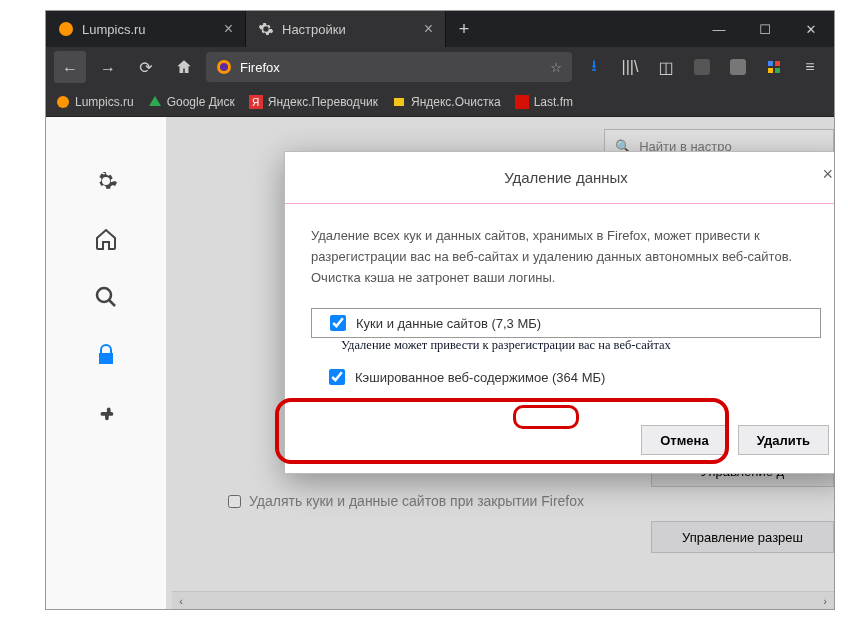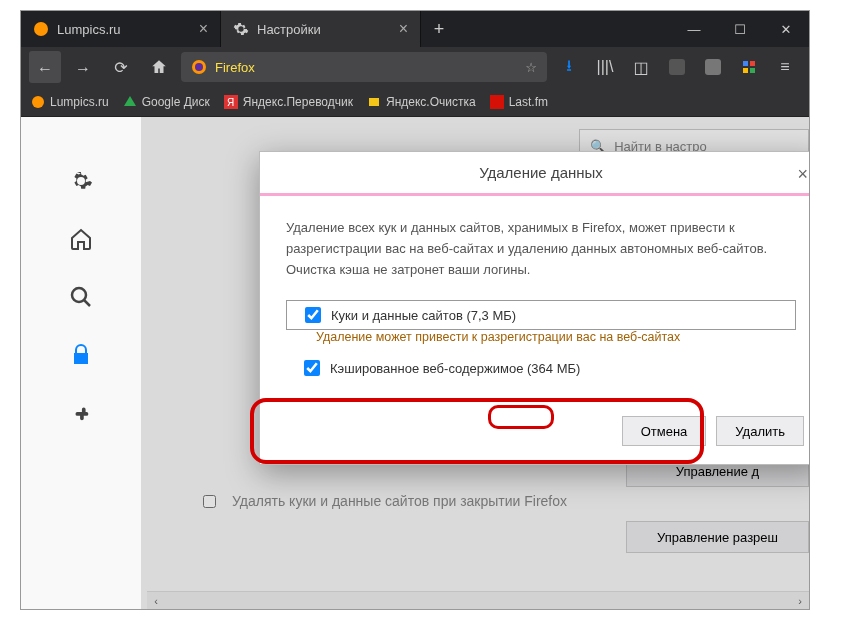--- a/index.html
+++ b/index.html
@@ -1,66 +1,66 @@
 <!DOCTYPE html>
 <html><head>
 <meta charset="utf-8">
 <style>
 * { box-sizing: border-box; margin: 0; padding: 0; font-family: "Segoe UI", Arial, sans-serif; }
 body { width: 848px; height: 619px; background: #fff; overflow: hidden; position: relative; }
-.outer { position: absolute; top: 10px; left: 20px; width: 790px; height: 600px; border: 1px solid #999; background: #323234; overflow: hidden; }
+.outer { position: absolute; top: 10px; left: 45px; width: 790px; height: 600px; border: 1px solid #999; background: #323234; overflow: hidden; }
 .tabbar { height: 36px; display: flex; align-items: stretch; background: #202124; }
 .tab { display: flex; align-items: center; gap: 8px; padding: 0 12px; color: #ccc; font-size: 13px; border-right: 1px solid #111; min-width: 200px; position: relative; }
 .tab.active { background: #323234; }
 .tab .favicon { width: 16px; height: 16px; display: flex; align-items: center; justify-content: center; }
 .tab .label { flex: 1; white-space: nowrap; overflow: hidden; }
 .tab-close { color: #aaa; font-size: 16px; cursor: pointer; }
 .newtab { width: 36px; display: flex; align-items: center; justify-content: center; color: #ccc; font-size: 18px; }
 .winctrl { margin-left: auto; display: flex; align-items: center; }
 .winctrl span { width: 46px; text-align: center; color: #ccc; font-size: 13px; }
 .navbar { height: 40px; display: flex; align-items: center; gap: 6px; padding: 0 8px; background: #323234; }
 .navbtn { width: 32px; height: 32px; display: flex; align-items: center; justify-content: center; color: #ccc; cursor: pointer; font-size: 16px; border-radius: 3px; }
 .navbtn.hl { background: #4a4a4d; }
 .urlbar { flex: 1; height: 30px; background: #474749; border-radius: 4px; display: flex; align-items: center; padding: 0 10px; gap: 8px; color: #ccc; font-size: 13px; }
-.urlbar .fxlabel { color: #fde047; font-weight: 500; text-align: center; }
+.urlbar .fxlabel { color: #ffffff; font-weight: 500; text-align: center; }
 .urlbar .url { color: #bbb; }
 .urlbar .star { margin-left: auto; color: #aaa; }
 .toolbar-right { display: flex; gap: 4px; }
 .bookbar { height: 30px; display: flex; align-items: center; gap: 14px; padding: 0 10px; background: #323234; color: #ccc; font-size: 12px; border-bottom: 1px solid #222; }
 .bookbar .bk { display: flex; align-items: center; gap: 5px; cursor: pointer; }
 .bookbar .ico { width: 14px; height: 14px; }
 .content { position: relative; height: calc(100% - 106px); background: #f9f9fa; display: flex; }
 .sidebar { width: 120px; display: flex; flex-direction: column; align-items: center; gap: 30px; padding-top: 50px; }
 .sidebar .sicon { width: 28px; height: 28px; display: flex; align-items: center; justify-content: center; color: #444; font-size: 22px; cursor: pointer; }
 .sidebar .sicon.active { color: #0a84ff; }
 .mainpane { flex: 1; position: relative; padding: 20px; color: #333; font-size: 13px; overflow: hidden; }
 .searchbox { position: absolute; top: 12px; right: 0; width: 230px; height: 34px; border: 1px solid #ccc; background: #fff; display: flex; align-items: center; padding: 0 10px; gap: 8px; color: #888; }
 .track-row { position: absolute; top: 76px; right: 0; font-size: 14px; color: #333; }
 .btns-right { position: absolute; right: 0; display: flex; flex-direction: column; gap: 16px; }
 .btns-right button { height: 32px; padding: 0 30px; background: #ededf0; border: 1px solid #ccc; font-size: 13px; text-align: center; }
-.dim-row { position: absolute; top: 376px; left: 62px; display: flex; align-items: center; gap: 16px; color: #888; font-size: 14px; }
+.dim-row { position: absolute; top: 376px; left: 62px; display: flex; align-items: center; gap: 8px; color: #888; font-size: 14px; }
 .scroll-h { position: absolute; bottom: 0; left: 6px; right: 0; height: 18px; background: #f0f0f0; border-top: 1px solid #ddd; display: flex; }
 .scroll-h .arrow { width: 18px; text-align: center; color: #666; font-size: 11px; line-height: 18px; }
 .overlay { position: absolute; inset: 0; background: rgba(0,0,0,0.12); }
 .dialog { position: absolute; top: 34px; left: 118px; width: 564px; background: #fff; box-shadow: 0 8px 30px rgba(0,0,0,0.35); border: 1px solid #bbb; font-size: 13px; color: #333; }
-.dialog-head { height: 44px; display: flex; align-items: center; justify-content: center; border-bottom: 3px solid #f9a8d4; font-size: 15px; color: #444; font-weight: 500; position: relative; }
+.dialog-head { height: 52px; display: flex; align-items: center; justify-content: center; border-bottom: 1px solid #f9a8d4; font-size: 15px; color: #444; font-weight: 500; position: relative; }
 .dialog-close { position: absolute; right: 14px; top: 12px; font-size: 18px; color: #666; cursor: pointer; }
 .dialog-body { padding: 22px 26px 18px; }
 .dialog-desc { line-height: 1.6; color: #555; margin-bottom: 20px; }
 .opt { margin-bottom: 4px; }
 .opt .row1 { display: flex; align-items: center; gap: 10px; padding: 6px 18px; }
 .opt .row1 input { width: 16px; height: 16px; accent-color: #0a84ff; }
-.opt .desc { margin-left: 30px; color: #a16207; font-size: 12.5px; margin-bottom: 10px; }
+.opt .desc { margin-left: 30px; color: #0f172a; font-size: 12.5px; margin-bottom: 10px; font-family: Liberation Serif, serif; }
 .opt.boxed .row1 { border: 1px solid #999; }
 .opt.red { position: relative; }
 .redmark { position: absolute; border: 4px solid #d40000; border-radius: 16px; pointer-events: none; }
 .red-outer { left: -10px; top: 246px; width: 454px; height: 66px; }
 .red-inner { position: absolute; left: 228px; top: 253px; width: 66px; height: 24px; border: 3px solid #d40000; border-radius: 10px; }
 .dialog-foot { padding: 12px 18px 18px; display: flex; justify-content: flex-end; gap: 10px; }
-.dialog-foot button { height: 30px; padding: 0 18px; background: #ededf0; border: 1px solid #bbb; font-size: 13px; cursor: pointer; }
+.dialog-foot button { height: 30px; padding: 0 18px; background: #ededf0; border: 1px solid #bbb; font-size: 13px; cursor: pointer; font-weight: bold; }
 svg { display: block; }
 </style>
 </head>
 <body>
 
 <div class="outer">
 
   <div class="tabbar">
     <div class="tab">
       <span class="favicon">

